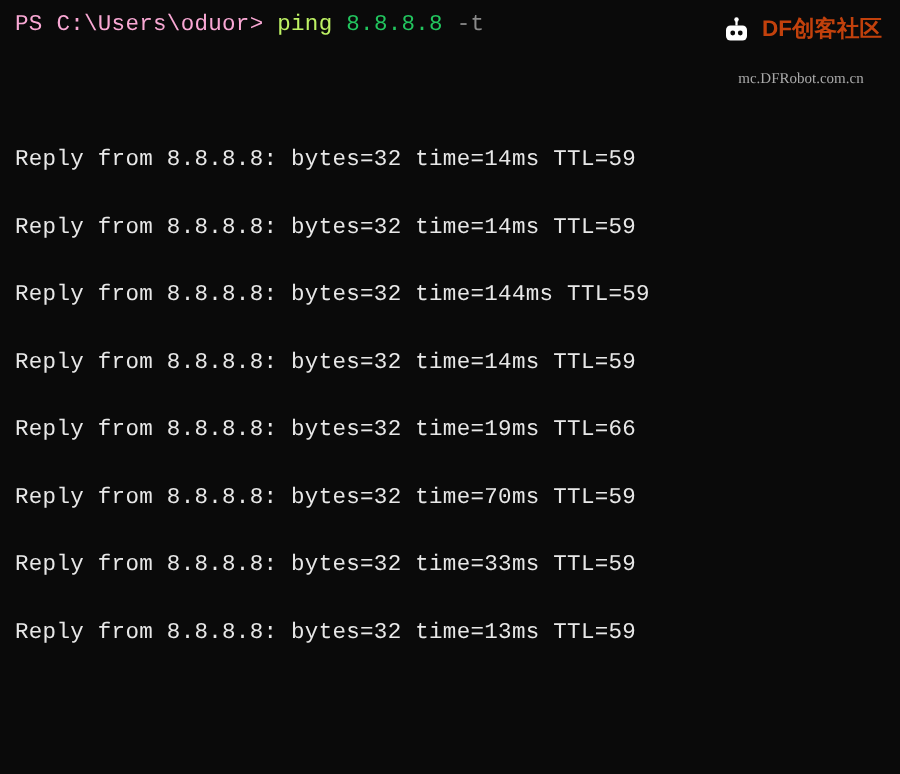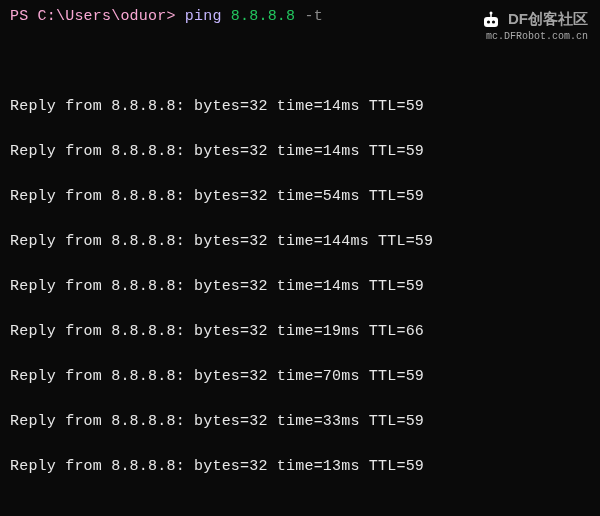--- a/index.html
+++ b/index.html
@@ -15,47 +15,48 @@
     position: relative;
   }
   .terminal {
     padding: 6px 10px 10px 10px;
     line-height: 1.5;
     white-space: pre;
     letter-spacing: 0.2px;
   }
   .prompt-path { color: #f9a8d4; }
   .cmd-white { color: #22c55e; font-weight: 500; }
-  .cmd-yellow { color: #c4b5fd; }
+  .cmd-yellow { color: #bef264; }
   .arg-gray { color: #8a8a8a; }
   .line { display: block; }
   .watermark {
     position: absolute;
     top: 10px;
     right: 12px;
     text-align: right;
     user-select: none;
   }
   .wm-row {
     display: flex;
     align-items: center;
     justify-content: flex-end;
     gap: 6px;
   }
   .wm-main {
-    color: #a3a3a3;
+    color: #c2410c;
     font-family: Arial, sans-serif;
     font-size: 15px;
     font-weight: bold;
   }
   .wm-sub {
     color: #aaaaaa;
-    font-family: Liberation Mono, monospace;
+    font-family: Liberation Serif, serif;
     font-size: 10px;
-    margin-top: 2px;
+    margin-top: 18px;
+    text-align: center;
   }
   .robot-icon svg { display: block; }
 </style>
 </head>
 <body>
 
 <div class="watermark">
   <div class="wm-row">
     <span class="robot-icon">
       <svg width="22" height="18" viewBox="0 0 22 18">
@@ -68,21 +69,20 @@
     </span>
     <span class="wm-main">DF创客社区</span>
   </div>
   <div class="wm-sub">mc.DFRobot.com.cn</div>
 </div>
 
 <div class="terminal"><span class="line"><span class="prompt-path">PS </span><span class="prompt-path">C:\Users\oduor</span><span class="prompt-path">&gt; </span><span class="cmd-yellow">ping</span> <span class="cmd-white">8.8.8.8</span> <span class="arg-gray">-t</span></span>
 <span class="line"> </span>
 <span class="line">Reply from 8.8.8.8: bytes=32 time=14ms TTL=59</span>
 <span class="line">Reply from 8.8.8.8: bytes=32 time=14ms TTL=59</span>
-<span class="line">Reply from 8.8.8.8: bytes=32 time=54ms TTL=59</span>
 <span class="line">Reply from 8.8.8.8: bytes=32 time=144ms TTL=59</span>
 <span class="line">Reply from 8.8.8.8: bytes=32 time=14ms TTL=59</span>
 <span class="line">Reply from 8.8.8.8: bytes=32 time=19ms TTL=66</span>
 <span class="line">Reply from 8.8.8.8: bytes=32 time=70ms TTL=59</span>
 <span class="line">Reply from 8.8.8.8: bytes=32 time=33ms TTL=59</span>
 <span class="line">Reply from 8.8.8.8: bytes=32 time=13ms TTL=59</span>
 
 
 
 

